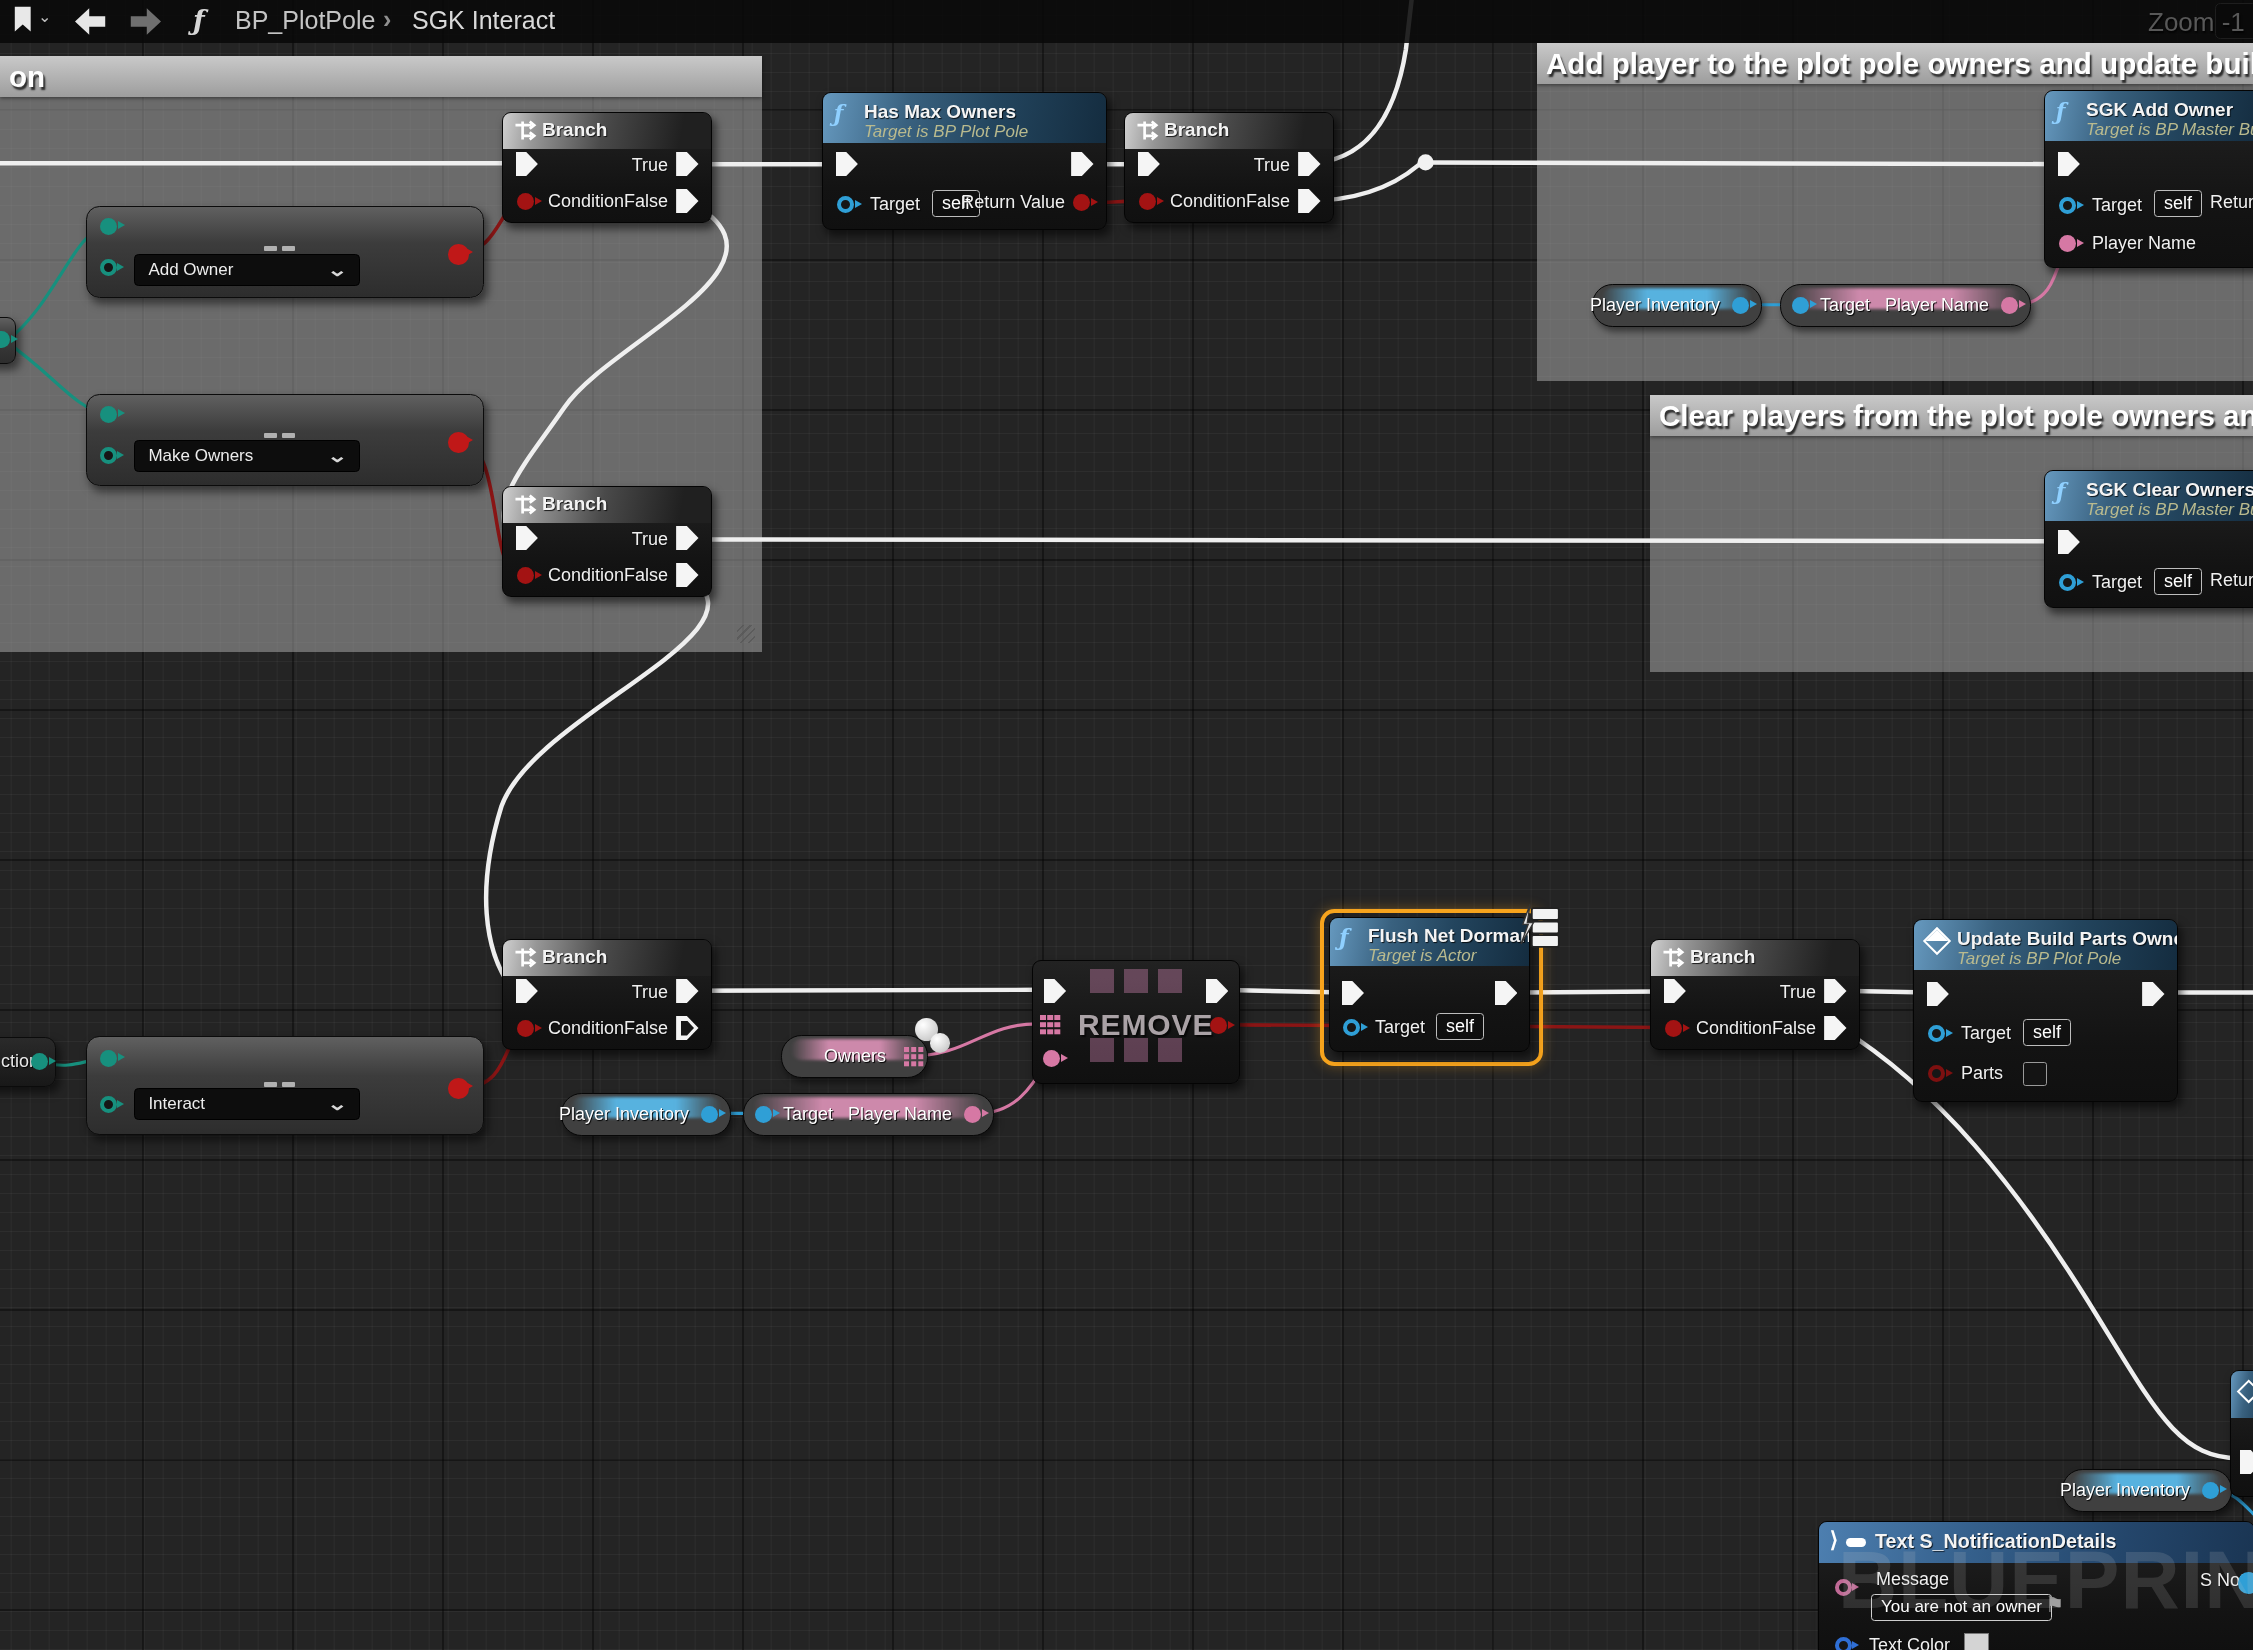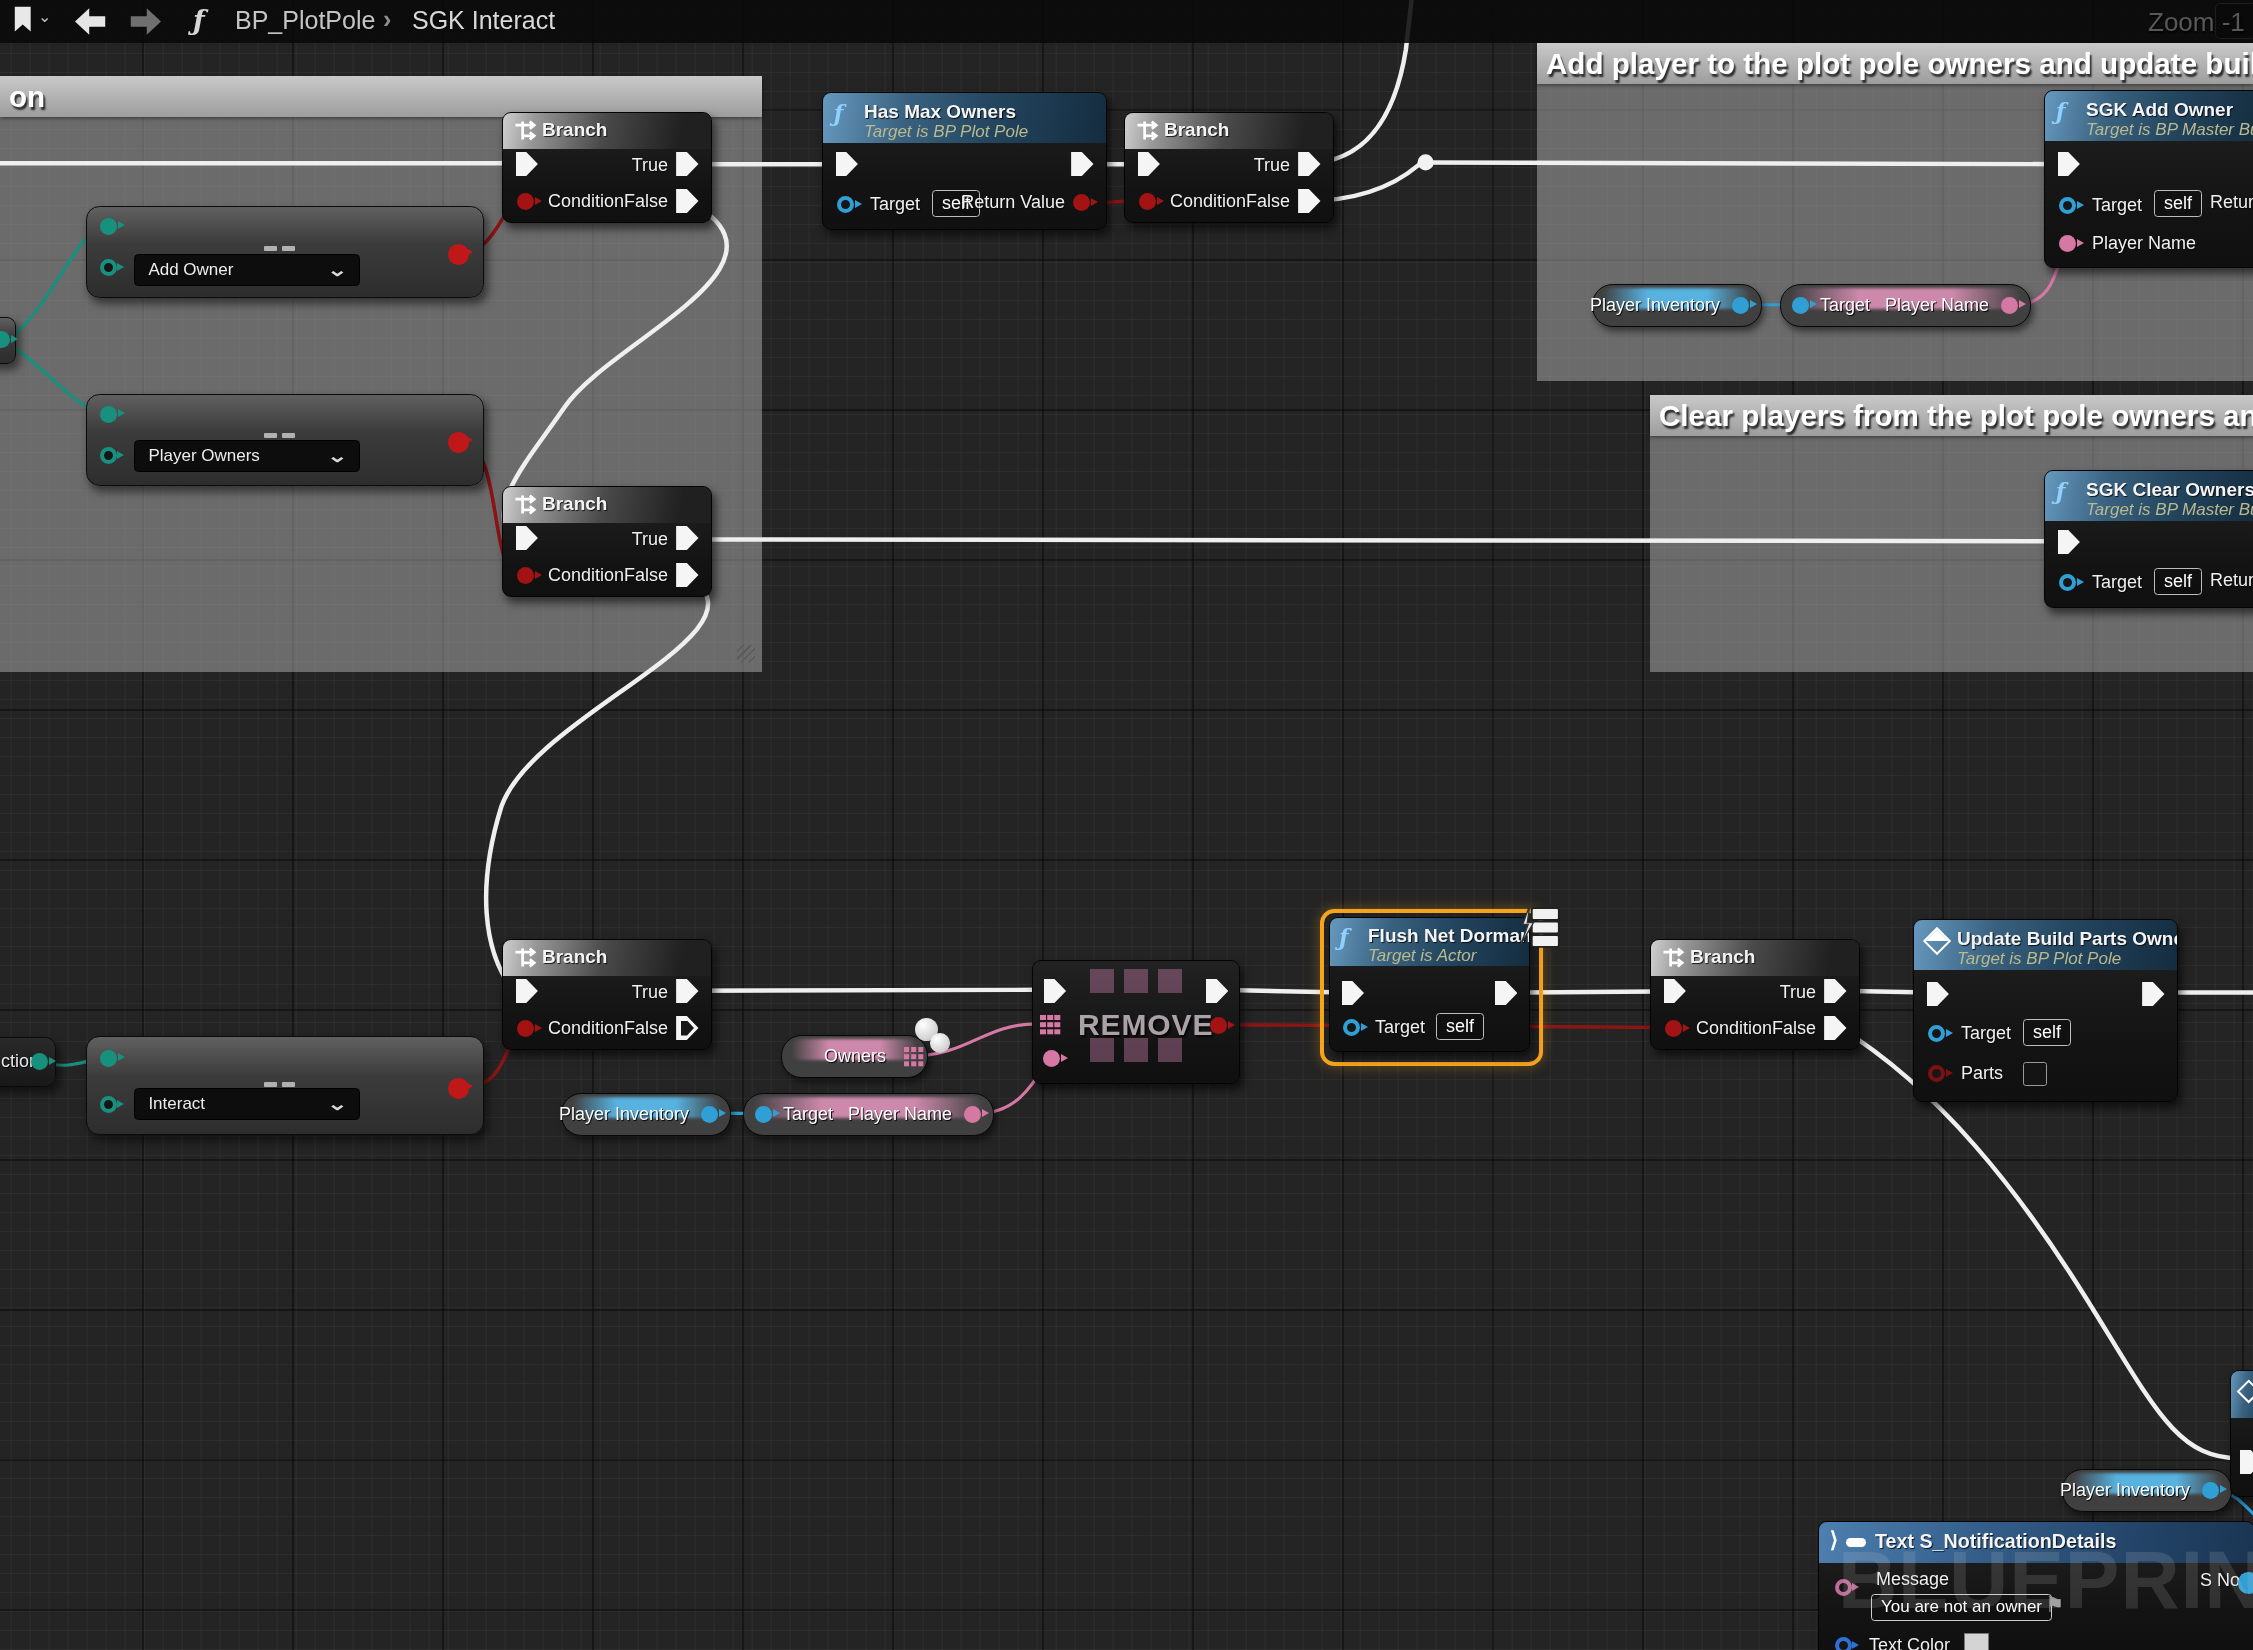--- a/index.html
+++ b/index.html
@@ -75,21 +75,21 @@
     color:rgba(200,200,200,.16);pointer-events:none;white-space:nowrap;}
   .zoomind{position:absolute;font-size:26px;font-weight:normal;color:#585858;z-index:6;text-shadow:0.9px 1.8px 1.8px rgba(0,0,0,.8);}
   .ball{position:absolute;border-radius:50%;background:radial-gradient(circle at 35% 30%,#fff,#cfcfcf 70%,#9a9a9a);z-index:4;}
   .stackicon{position:absolute;z-index:4;}
 </style>
 </head>
 <body>
 
 <div class="grid"></div>
 
-<div class="comment" style="left:0;top:56px;width:762px;height:596px;margin-top:20px;">
+<div class="comment" style="left:0;top:56px;width:762px;height:596px;">
   <div class="chead">
     <span class="ctitle">on</span>
   </div>
   <div class="grip" style="right:7.2px;bottom:9px;"></div>
 </div>
 
 <div class="comment" style="left:1537px;top:43px;width:716px;height:338px;">
   <div class="chead">
     <span class="ctitle">Add player to the plot pole owners and update build pa</span>
   </div>
@@ -340,21 +340,21 @@
   </div>
   <div class="prnd" style="right:14.3px;top:37px;color:#c01818;width:20.6px;height:20.6px;"></div>
 </div>
 
 <div class="evt" style="left:86px;top:394px;width:396px;height:90px;">
   <div class="prnd" style="left:12.5px;top:10.7px;color:#17907e;"></div>
   <div class="prnd hollow" style="left:12.5px;top:52px;color:#17907e;"></div>
   <div class="dash" style="left:177px;top:38px;"></div>
   <div class="dash" style="left:195px;top:38px;"></div>
   <div class="combo" style="left:47px;top:45px;width:224px;">
-    <span class="ctx">Player Owners</span>
+    <span class="ctx">Make Owners</span>
     <span class="chev">⌄</span>
   </div>
   <div class="prnd" style="right:14.3px;top:37px;color:#c01818;width:20.6px;height:20.6px;"></div>
 </div>
 
 <div class="evt" style="left:86px;top:1036px;width:396px;height:97px;">
   <div class="prnd" style="left:12.5px;top:12.5px;color:#17907e;"></div>
   <div class="prnd hollow" style="left:12.5px;top:59px;color:#17907e;"></div>
   <div class="dash" style="left:177px;top:45px;"></div>
   <div class="dash" style="left:195px;top:45px;"></div>

